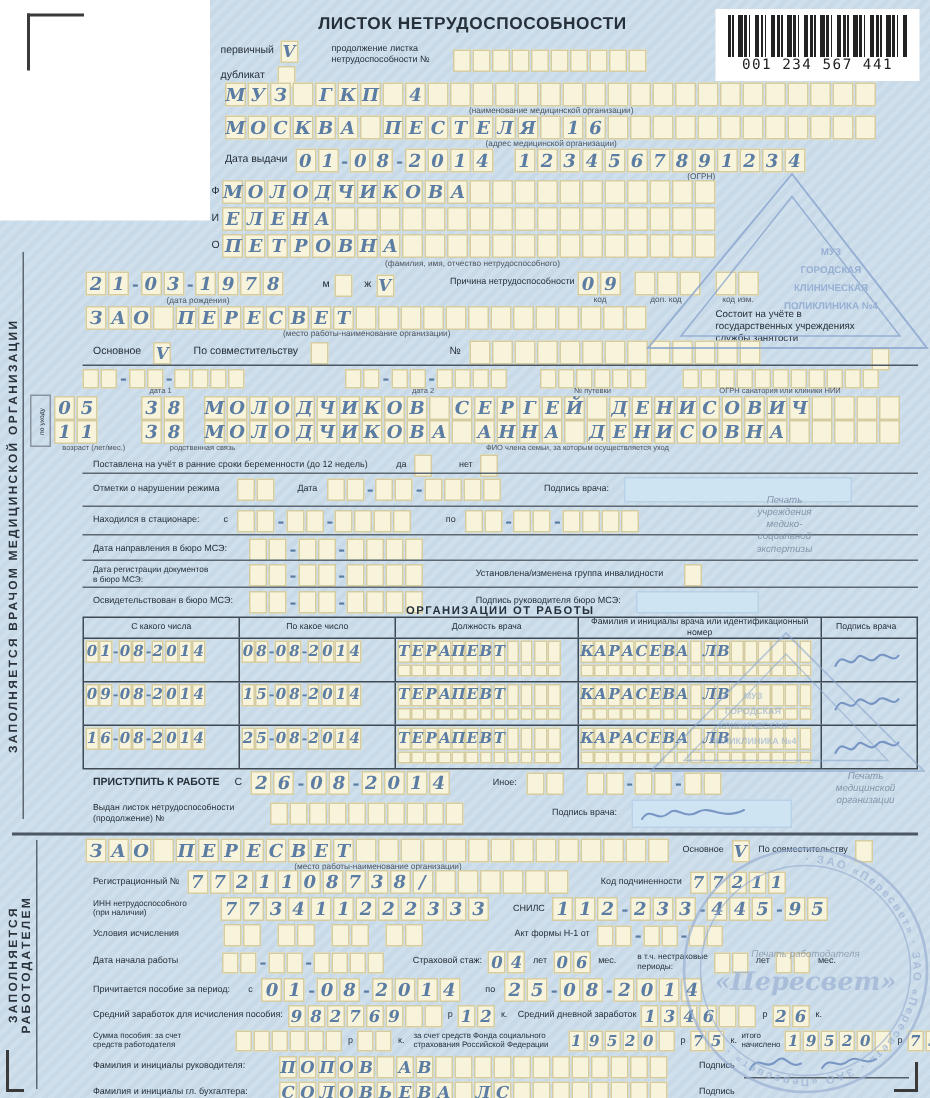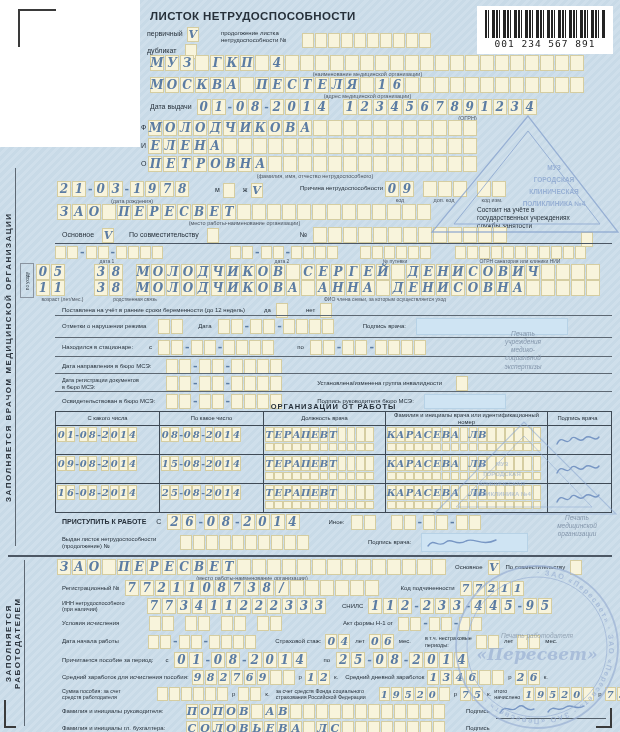--- a/index.html
+++ b/index.html
@@ -52,26 +52,26 @@
 <body>
 
 <div id="page">
 
   <div style="position:absolute;left:0;top:0;width:140px;height:147px;background:#fff;"></div>
   <div class="corner" style="left:18px;top:9px;border-left:2px solid #3a3a3a;border-top:2px solid #3a3a3a;width:36px;height:36px;"></div>
   <div class="corner" style="left:594px;top:24px;border-right:2px solid #55606b;border-top:2px solid #55606b;width:16px;height:16px;"></div>
   <div class="corner" style="left:4px;top:700px;border-left:2px solid #3a3a3a;border-bottom:2px solid #3a3a3a;width:10px;height:26px;"></div>
   <div class="corner" style="left:596px;top:708px;border-right:2px solid #3a3a3a;border-bottom:2px solid #3a3a3a;width:14px;height:18px;"></div>
 
-  <div class="r" style="left:150px;top:10px;width:330px;">
+  <div class="r" style="left:150px;top:10px;width:330px;justify-content:center;">
     <span class="lbl b" style="font-size:11.5px;letter-spacing:.4px;">ЛИСТОК НЕТРУДОСПОСОБНОСТИ</span>
   </div>
   <div style="position:absolute;left:477px;top:6px;width:136px;height:48px;background:#fff;">
     <div class="bc"></div>
-    <div class="bcnum">001 234 567 891</div>
+    <div class="bcnum">001 234 567 441</div>
   </div>
 
   <div class="r" style="left:147px;top:27px;gap:4px;">
     <span class="lbl">первичный</span>
     <span class="cells m12">
         <span class="cell">V</span>
       </span>
   </div>
   <div class="r" style="left:147px;top:44px;gap:8px;">
     <span class="lbl">дубликат</span>

